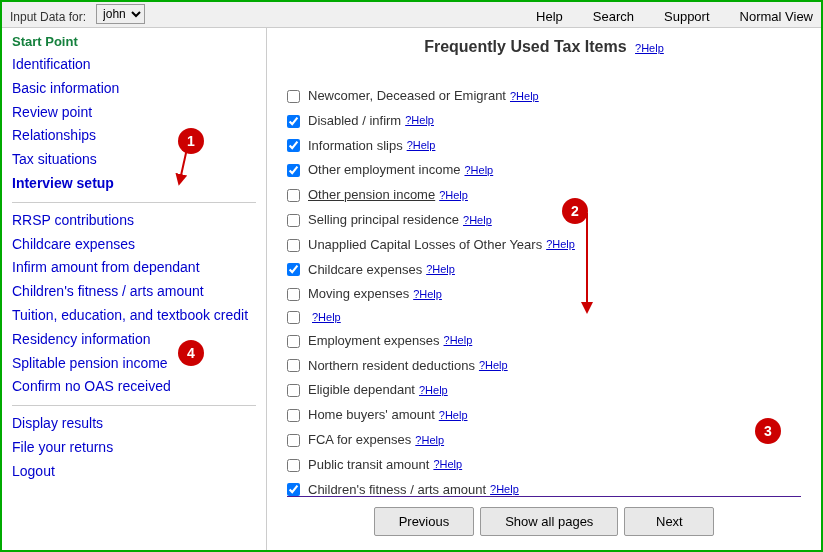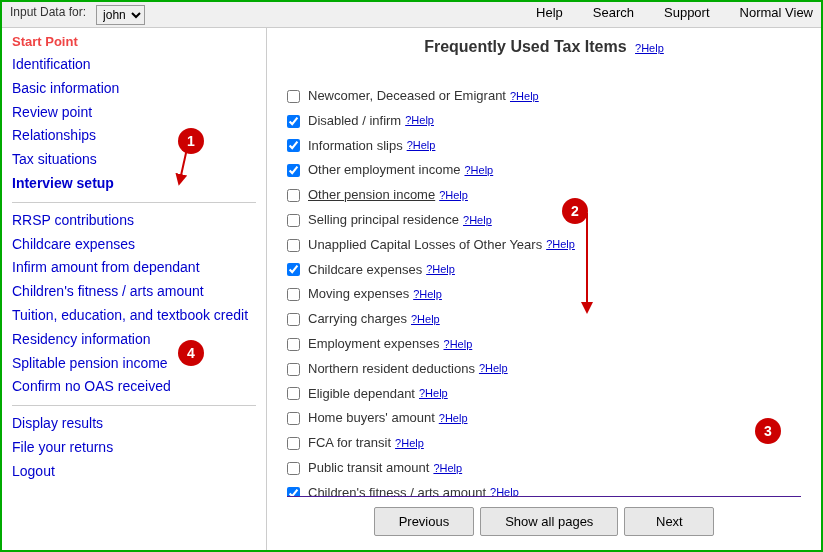--- a/index.html
+++ b/index.html
@@ -9,21 +9,21 @@
       background: #fff;
       width: 823px;
       height: 552px;
       overflow: hidden;
       border: 2px solid #00aa00;
     }
 
     
     #topbar {
       display: flex;
-      align-items: flex-start;
+      align-items: flex-end;
       background: #f0f0f0;
       border-bottom: 1px solid #ccc;
       padding: 3px 8px;
       height: 26px;
       gap: 10px;
     }
     #topbar .input-label {
       font-size: 12px;
       color: #333;
     }
@@ -58,21 +58,21 @@
     #sidebar {
       width: 265px;
       border-right: 1px solid #ccc;
       padding: 6px 10px;
       overflow-y: auto;
       flex-shrink: 0;
     }
     #sidebar .start-point {
       font-weight: bold;
       font-size: 13px;
-      color: #ef4444;
+      color: #15803d;
       margin-bottom: 4px;
     }
     #sidebar a {
       display: block;
       color: #0000cc;
       text-decoration: none;
       font-size: 14px;
       line-height: 1.7;
     }
     #sidebar a.bold {
@@ -304,21 +304,20 @@
           <span class="item-label">Childcare expenses</span>
           <a href="#" class="help-link">?Help</a>
         </li>
         <li>
           <input type="checkbox" style="">
           <span class="item-label">Moving expenses</span>
           <a href="#" class="help-link">?Help</a>
         </li>
         <li>
           <input type="checkbox" style="">
-          <span class="item-label">Carrying charges</span>
           <a href="#" class="help-link">?Help</a>
         </li>
         <li>
           <input type="checkbox" style="">
           <span class="item-label">Employment expenses</span>
           <a href="#" class="help-link">?Help</a>
         </li>
         <li>
           <input type="checkbox" style="">
           <span class="item-label">Northern resident deductions</span>
@@ -329,21 +328,21 @@
           <span class="item-label">Eligible dependant</span>
           <a href="#" class="help-link">?Help</a>
         </li>
         <li>
           <input type="checkbox" style="">
           <span class="item-label">Home buyers' amount</span>
           <a href="#" class="help-link">?Help</a>
         </li>
         <li>
           <input type="checkbox" style="">
-          <span class="item-label">FCA for transit</span>
+          <span class="item-label">FCA for expenses</span>
           <a href="#" class="help-link">?Help</a>
         </li>
         <li>
           <input type="checkbox" style="">
           <span class="item-label">Public transit amount</span>
           <a href="#" class="help-link">?Help</a>
         </li>
         <li>
           <input type="checkbox" checked="" style="">
           <span class="item-label">Children's fitness / arts amount</span>

